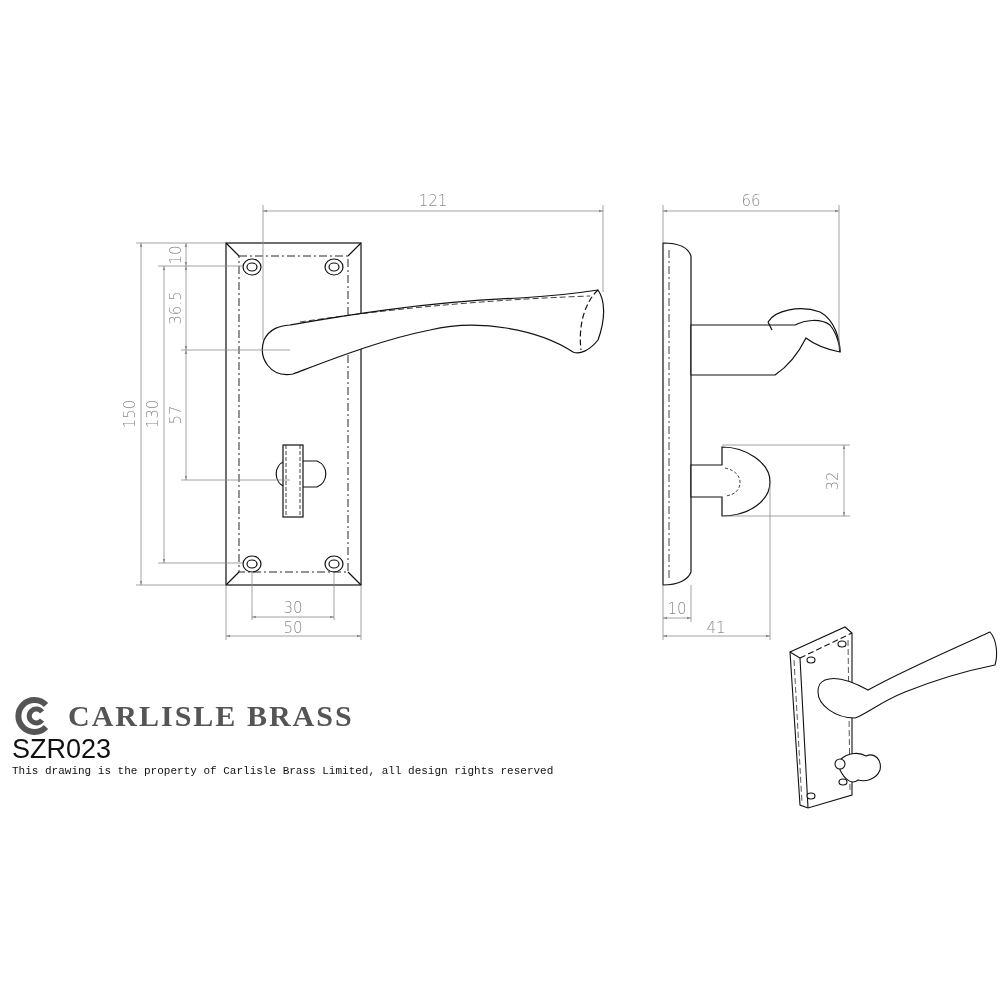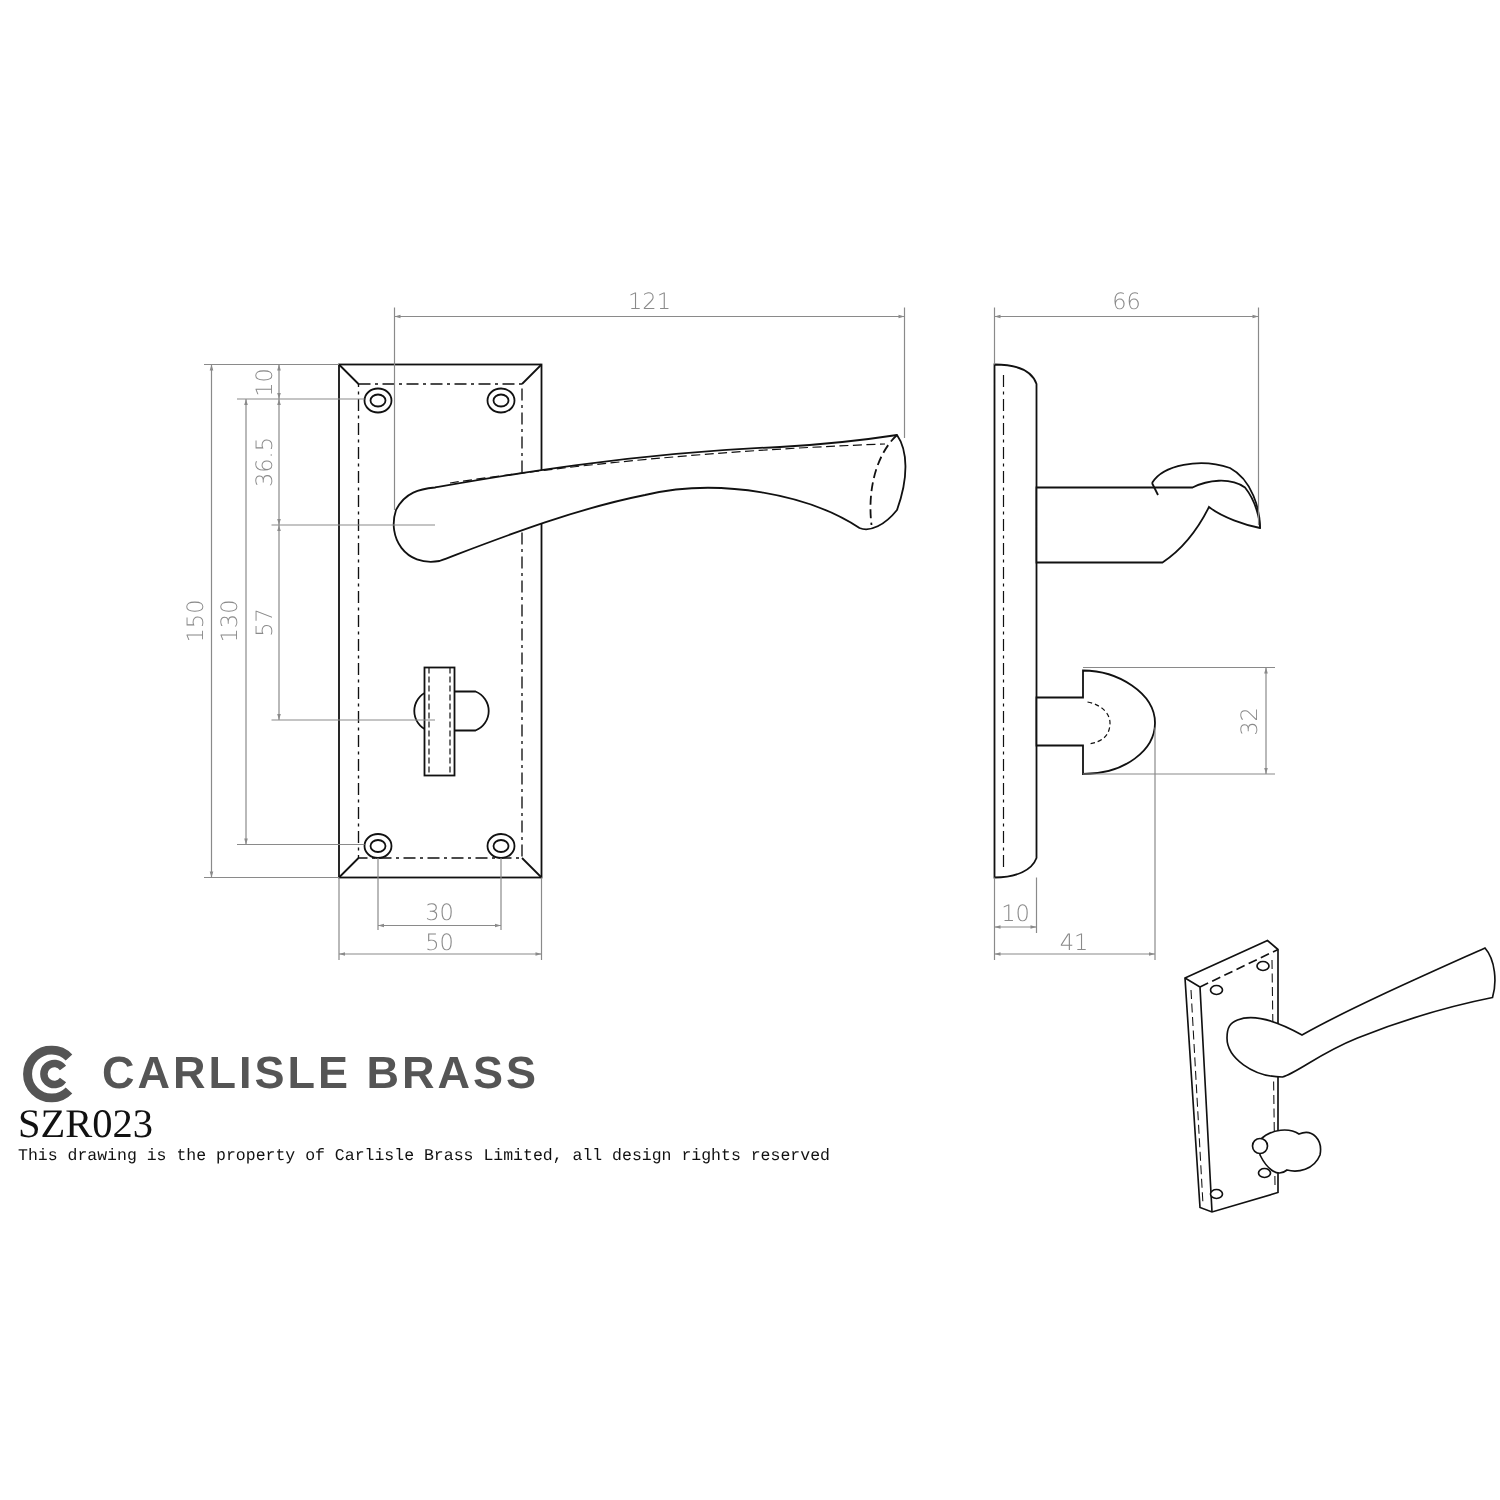--- a/index.html
+++ b/index.html
@@ -1,21 +1,21 @@
 <!DOCTYPE html>
 <html><head>
 <meta charset="utf-8">
 <style>
   html, body { margin: 0; padding: 0; background: #ffffff; }
   body { width: 1000px; height: 1000px; position: relative; overflow: hidden; font-family: "DejaVu Sans", sans-serif; }
   svg.drawing { position: absolute; left: 0; top: 0; }
   .dimtxt { font-family: "DejaVu Sans", sans-serif; font-size: 15px; fill: #8a8a8a; font-weight: 300; }
   .brand { position: absolute; left: 12px; top: 697px; display: flex; align-items: center; }
-  .brand-name { font-family: Liberation Sans, sans-serif; font-weight: bold; font-size: 30px; color: #555555; letter-spacing: 2px; margin-left: 10px; }
-  .code { position: absolute; left: 12px; top: 734px; font-family: Liberation Serif, serif; font-size: 27px; color: #111; }
+  .brand-name { font-family: Liberation Serif, serif; font-weight: bold; font-size: 30px; color: #555555; letter-spacing: 2px; margin-left: 10px; }
+  .code { position: absolute; left: 12px; top: 734px; font-family: Liberation Sans, sans-serif; font-size: 27px; color: #111; }
   .rights { position: absolute; left: 12px; top: 765px; font-family: Liberation Mono, monospace; font-size: 11px; color: #111; }
 </style>
 </head>
 <body>
 
 <svg class="drawing" width="1000" height="1000" viewBox="0 0 1000 1000">
   <defs>
     <marker id="arr" viewBox="0 0 10 10" refX="10" refY="5" markerWidth="9" markerHeight="5" orient="auto-start-reverse">
       <path d="M0,2 L10,5 L0,8 z" fill="#8a8a8a"></path>
     </marker>

